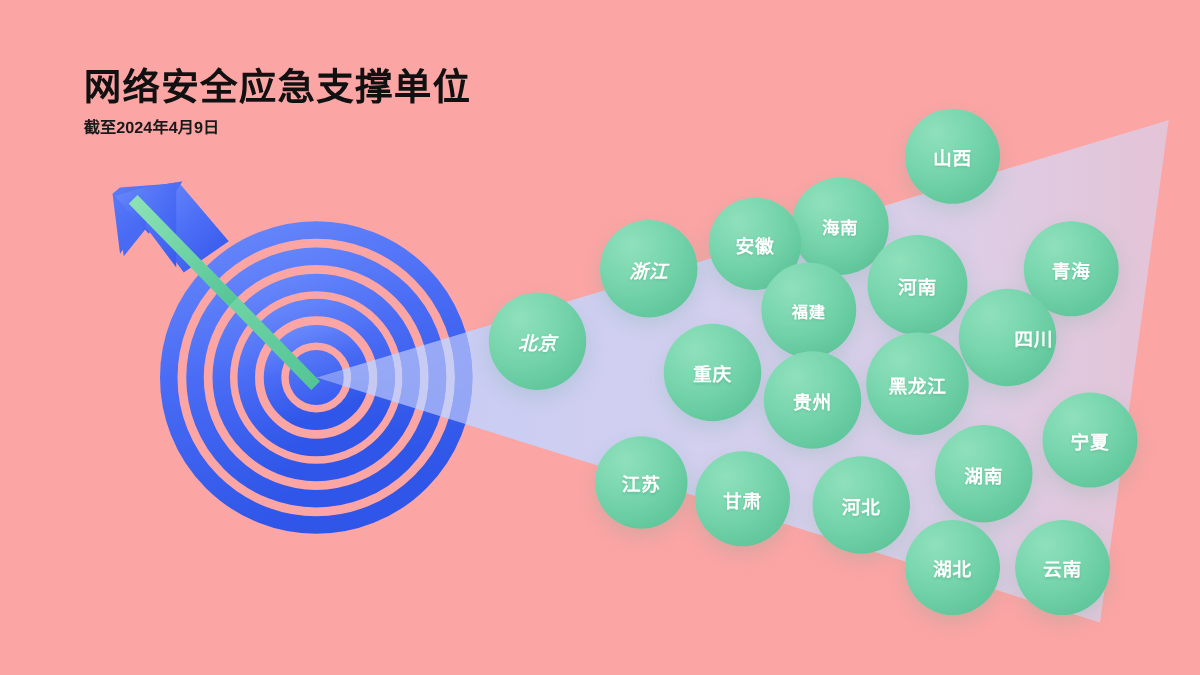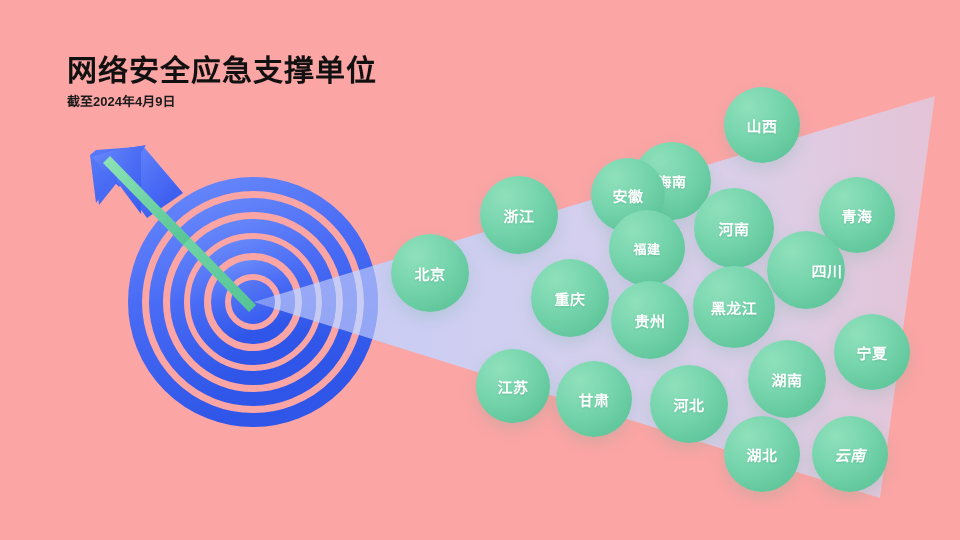--- a/index.html
+++ b/index.html
@@ -172,39 +172,39 @@
     <div id="page-subtitle">截至2024年4月9日</div>
   </div>
 
   <div id="bubble-layer">
       <div class="bubble" style="left: 724px; top: 87px; width: 76px; height: 76px;">
         <span class="bubble-label" style="font-size: 15px;">山西</span>
       </div>
       <div class="bubble" style="left: 633px; top: 142px; width: 78px; height: 78px;">
         <span class="bubble-label" style="font-size: 14px;">海南</span>
       </div>
-      <div class="bubble" style="left: 591px; top: 158px; width: 74px; height: 74px;">
+      <div class="bubble" style="left: 567px; top: 158px; width: 74px; height: 74px;">
         <span class="bubble-label" style="font-size: 15px;">安徽</span>
       </div>
       <div class="bubble" style="left: 819px; top: 177px; width: 76px; height: 76px;">
         <span class="bubble-label" style="font-size: 15px;">青海</span>
       </div>
-      <div class="bubble" style="left: 480px; top: 176px; width: 78px; height: 78px;">
+      <div class="bubble" style="left: 480px; top: 176px; width: 78px; height: 78px; font-style: italic;">
         <span class="bubble-label" style="font-size: 15px;">浙江</span>
       </div>
       <div class="bubble" style="left: 694px; top: 188px; width: 80px; height: 80px;">
         <span class="bubble-label" style="font-size: 15px;">河南</span>
       </div>
       <div class="bubble" style="left: 609px; top: 210px; width: 76px; height: 76px;">
         <span class="bubble-label" style="font-size: 13px;">福建</span>
       </div>
       <div class="bubble" style="left: 767px; top: 231px; width: 78px; height: 78px;">
         <span class="bubble-label" style="font-size: 15px; margin-left: 42px;">四川</span>
       </div>
-      <div class="bubble" style="left: 391px; top: 234px; width: 78px; height: 78px;">
+      <div class="bubble" style="left: 391px; top: 234px; width: 78px; height: 78px; font-style: italic;">
         <span class="bubble-label" style="font-size: 15px;">北京</span>
       </div>
       <div class="bubble" style="left: 531px; top: 259px; width: 78px; height: 78px;">
         <span class="bubble-label" style="font-size: 15px;">重庆</span>
       </div>
       <div class="bubble" style="left: 693px; top: 266px; width: 82px; height: 82px;">
         <span class="bubble-label" style="font-size: 15px;">黑龙江</span>
       </div>
       <div class="bubble" style="left: 834px; top: 314px; width: 76px; height: 76px;">
         <span class="bubble-label" style="font-size: 15px;">宁夏</span>
@@ -220,18 +220,18 @@
       </div>
       <div class="bubble" style="left: 650px; top: 365px; width: 78px; height: 78px;">
         <span class="bubble-label" style="font-size: 15px;">河北</span>
       </div>
       <div class="bubble" style="left: 556px; top: 361px; width: 76px; height: 76px;">
         <span class="bubble-label" style="font-size: 15px;">甘肃</span>
       </div>
       <div class="bubble" style="left: 724px; top: 416px; width: 76px; height: 76px;">
         <span class="bubble-label" style="font-size: 15px;">湖北</span>
       </div>
-      <div class="bubble" style="left: 812px; top: 416px; width: 76px; height: 76px; font-style: italic;">
+      <div class="bubble" style="left: 812px; top: 416px; width: 76px; height: 76px;">
         <span class="bubble-label" style="font-size: 15px;">云南</span>
       </div>
     </div>
 
 </div>
 
 </body></html>

